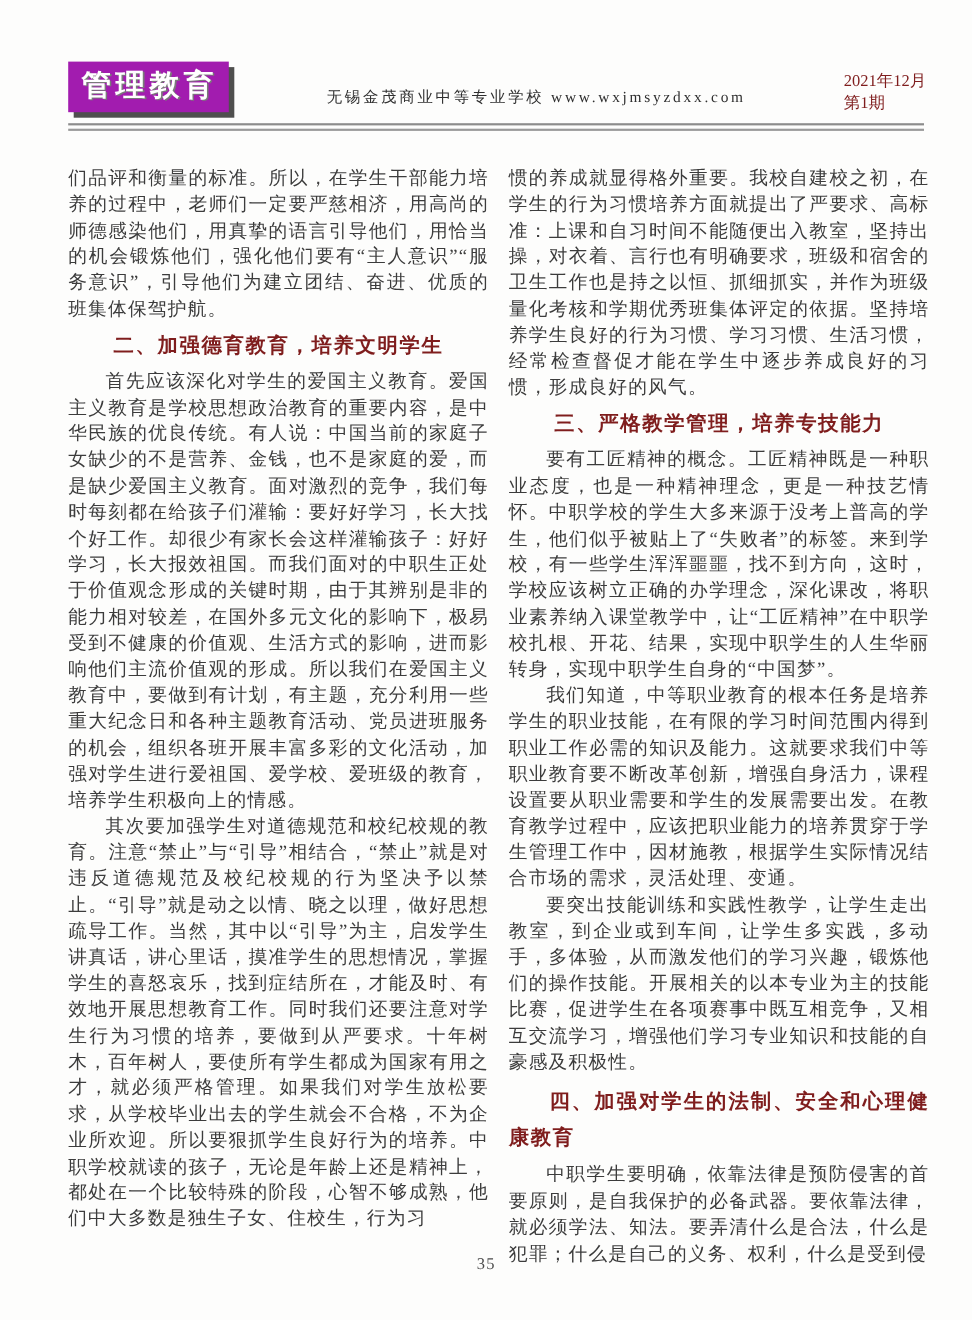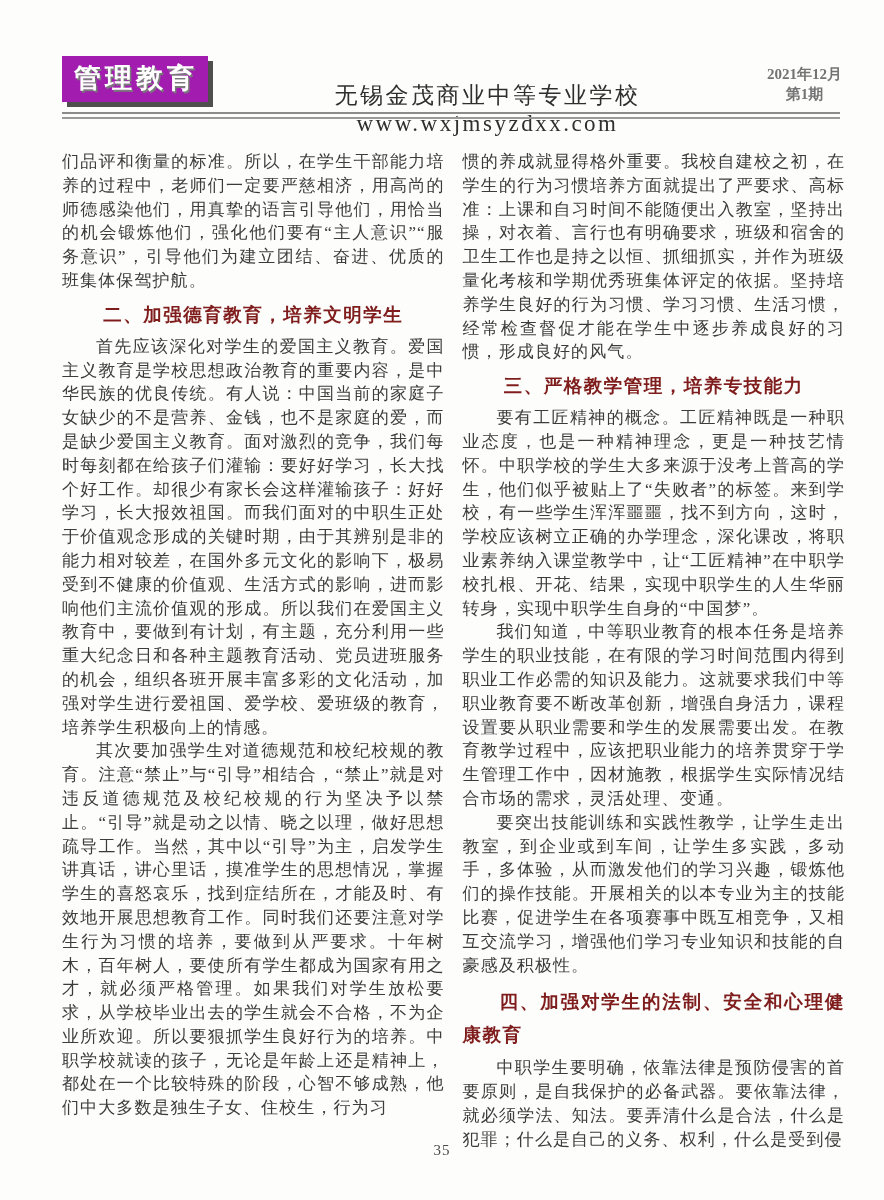--- a/index.html
+++ b/index.html
@@ -36,33 +36,31 @@
     line-height: 34px;
     letter-spacing: 4px;
     padding: 5px 10px 7px 12px;
     box-shadow: 5px 5px 0 rgba(20,20,20,0.75);
     text-shadow: 1.5px 1.5px 0 #7a7a7a;
     white-space: nowrap;
   }
   .header-center {
     flex: 1;
     text-align: center;
-    font-size: 23px;
+    font-size: 14px;
     letter-spacing: 2.5px;
     color: #2f2f2f;
     margin-top: 24px;
   }
   .header-right {
-    text-align: center;
     font-size: 15px;
     line-height: 20px;
-    color: #737373;
+    color: #7f1d1d;
     margin-top: 8px;
     white-space: nowrap;
-    font-weight: bold;
   }
   .header-rule {
     position: absolute;
     top: 112px;
     left: 62px;
     right: 44px;
     height: 3px;
     border-top: 2px solid #8c8c8c;
     border-bottom: 2px solid #9a9a9a;
   }

